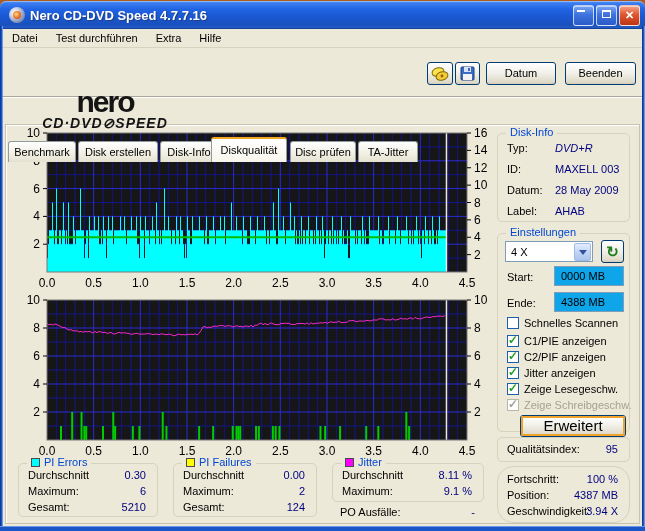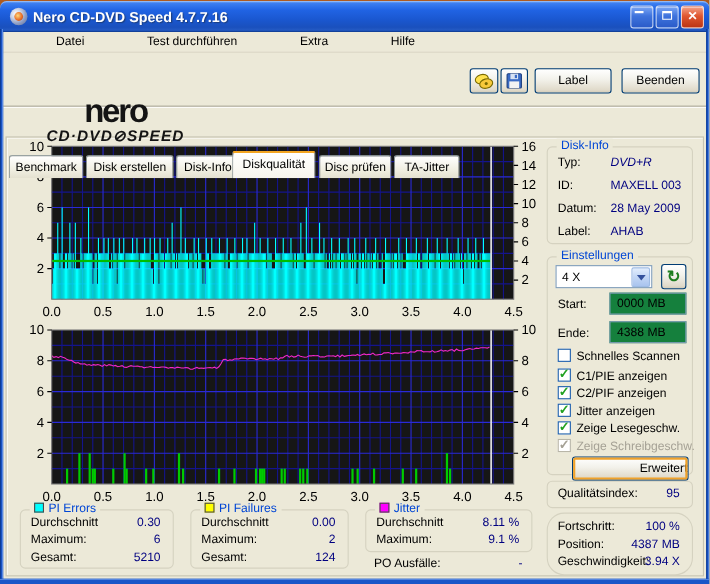--- a/index.html
+++ b/index.html
@@ -24,21 +24,21 @@
   .winbtns{display:flex;gap:2px;}
   .winbtn{width:21px;height:21px;border-radius:3px;border:1px solid rgba(255,255,255,.7);
     color:#fff;font-size:11px;line-height:19px;text-align:center;cursor:default;
     background:linear-gradient(180deg,#7da7f5 0%,#3f73dd 45%,#2a5bc8 100%);
     box-shadow:inset 0 1px 0 rgba(255,255,255,.5);}
   .winbtn.close{background:linear-gradient(180deg,#f2a58c 0%,#e0572f 45%,#bb3414 100%);font-weight:bold;}
   .winbtn .min-glyph{display:block;margin-top:4px;border-bottom:2px solid #fff;width:8px;margin-left:3px;}
   .winbtn .max-glyph{display:block;width:9px;height:8px;border:1px solid #fff;border-top:2px solid #fff;margin:4px auto 0;}
   
   .menubar{position:absolute;left:3px;right:3px;top:29px;height:19px;background:#ECE9D8;display:flex;align-items:center;z-index:20;border-bottom:1px solid #d8d4c2;}
-  .menu-item{padding:2px 9px;font-size:11px;color:#000;margin-left:39px;}
+  .menu-item{padding:2px 9px;font-size:11px;color:#000;}
   
   .header{position:absolute;left:3px;right:3px;top:48px;height:49px;background:#ECE9D8;z-index:20;border-bottom:1px solid #ACA899;box-shadow:0 1px 0 #fff;}
   .logo{position:absolute;left:12px;top:1px;width:180px;text-align:center;color:#141414;margin-top:39px;}
   .logo-nero{font-size:30px;font-weight:bold;letter-spacing:-2px;line-height:28px;}
   .logo-sub{font-size:14px;font-weight:bold;font-style:italic;letter-spacing:1px;line-height:14px;white-space:nowrap;}
   .combo{position:absolute;left:168px;top:14px;width:252px;height:22px;background:#fff;border:1px solid #7F9DB9;display:flex;align-items:center;}
   .combo-text{flex:1;font-size:11px;padding-left:5px;white-space:pre;overflow:hidden;}
   .combo-arrow{width:17px;height:18px;margin:1px;border:1px solid #9EBBE4;border-radius:2px;
     background:linear-gradient(180deg,#E2EDFD 0%,#C2D6F5 50%,#A9C4EE 100%);display:flex;align-items:center;justify-content:center;}
   .combo-arrow::after{content:"";border:4px solid transparent;border-top:5px solid #34519C;margin-top:5px;}
@@ -62,33 +62,33 @@
   
   .groupbox{position:absolute;border:1px solid #D5D2C0;border-radius:5px;background:#ECE9D8;z-index:13;}
   .groupbox .gb-title{position:absolute;top:-8px;left:8px;background:#ECE9D8;padding:0 4px;font-size:11px;color:#0046D5;white-space:nowrap;}
   .legend-sq{display:inline-block;width:9px;height:9px;border:1px solid #4a4a4a;margin-right:4px;vertical-align:-1px;}
   .inforow{position:absolute;left:9px;right:9px;font-size:11px;height:14px;}
   .inforow .lbl{position:absolute;left:0;color:#000;white-space:nowrap;}
   .inforow .val{position:absolute;color:#000080;white-space:nowrap;}
   .inforow .val.right{right:2px;text-align:right;}
   
   .sel{position:absolute;background:#fff;border:1px solid #7F9DB9;display:flex;align-items:center;font-size:11px;}
-  .field{position:absolute;background:#15803d;border:1px solid #7F9DB9;font-size:11px;padding:3px 0 0 6px;color:#000;}
+  .field{position:absolute;background:#0ea5e9;border:1px solid #7F9DB9;font-size:11px;padding:3px 0 0 6px;color:#000;}
   .smallbtn{position:absolute;border:1px solid #003C74;border-radius:3px;
     background:linear-gradient(180deg,#FFFFFF 0%,#F2F1EA 45%,#E0DACA 90%,#D5CDB9 100%);
     text-align:center;color:#1E7D1E;font-weight:bold;}
   .cbrow{position:absolute;left:9px;font-size:11px;height:14px;white-space:nowrap;}
   .cb{display:inline-block;width:12px;height:12px;background:#fff;border:1px solid #1D5FAB;vertical-align:-2px;margin-right:5px;position:relative;}
   .cb .check{position:absolute;left:0px;top:-3px;color:#21A121;font-size:12px;font-weight:bold;}
   .cbrow.disabled .cb{border-color:#B9B6A8;}
   .cbrow.disabled .cb .check{color:#A5A195;}
   .cbrow.disabled .cb-label{color:#A5A195;}
   .advbtn{position:absolute;border:1px solid #003C74;border-radius:3px;outline:2px solid #F0A22B;outline-offset:-3px;
     background:linear-gradient(180deg,#FFFFFF 0%,#F2F1EA 45%,#E0DACA 90%,#D5CDB9 100%);
-    font-size:11px;text-align:right;}
+    font-size:15px;text-align:center;}
   .icon-svg{display:block;}
 </style>
 </head>
 <body>
 
 <div class="window">
   <div class="top-sliver"></div>
   <div class="border-left"></div>
   <div class="border-right"></div>
   <div class="border-bottom"></div>
@@ -127,21 +127,21 @@
       </svg>
     </div>
     <div class="toolbtn" style="left:452px;width:25px;">
       <svg class="icon-svg" width="15" height="15" viewBox="0 0 15 15">
         <rect x="1" y="1" width="13" height="13" rx="1" fill="#3A6BC5" stroke="#1C3E7E"></rect>
         <rect x="4" y="1" width="7" height="5" fill="#D8E2F2"></rect>
         <rect x="8" y="2" width="2" height="3" fill="#3A6BC5"></rect>
         <rect x="3" y="8" width="9" height="6" fill="#F2F2F2"></rect>
       </svg>
     </div>
-    <div class="pushbtn" style="left:483px;width:70px;">Label</div>
+    <div class="pushbtn" style="left:483px;width:70px;">Datum</div>
     <div class="pushbtn" style="left:562px;width:71px;">Beenden</div>
   </div>
 
   <div class="tabbar">
     <div class="tab" style="left:3px;width:68px;">Benchmark</div>
     <div class="tab" style="left:73px;width:80px;">Disk erstellen</div>
     <div class="tab" style="left:155px;width:58px;">Disk-Info</div>
     <div class="tab" style="left:285px;width:66px;">Disc prüfen</div>
     <div class="tab active" style="left:206px;width:76px;">Diskqualität</div>
     <div class="tab" style="left:353px;width:60px;">TA-Jitter</div>

